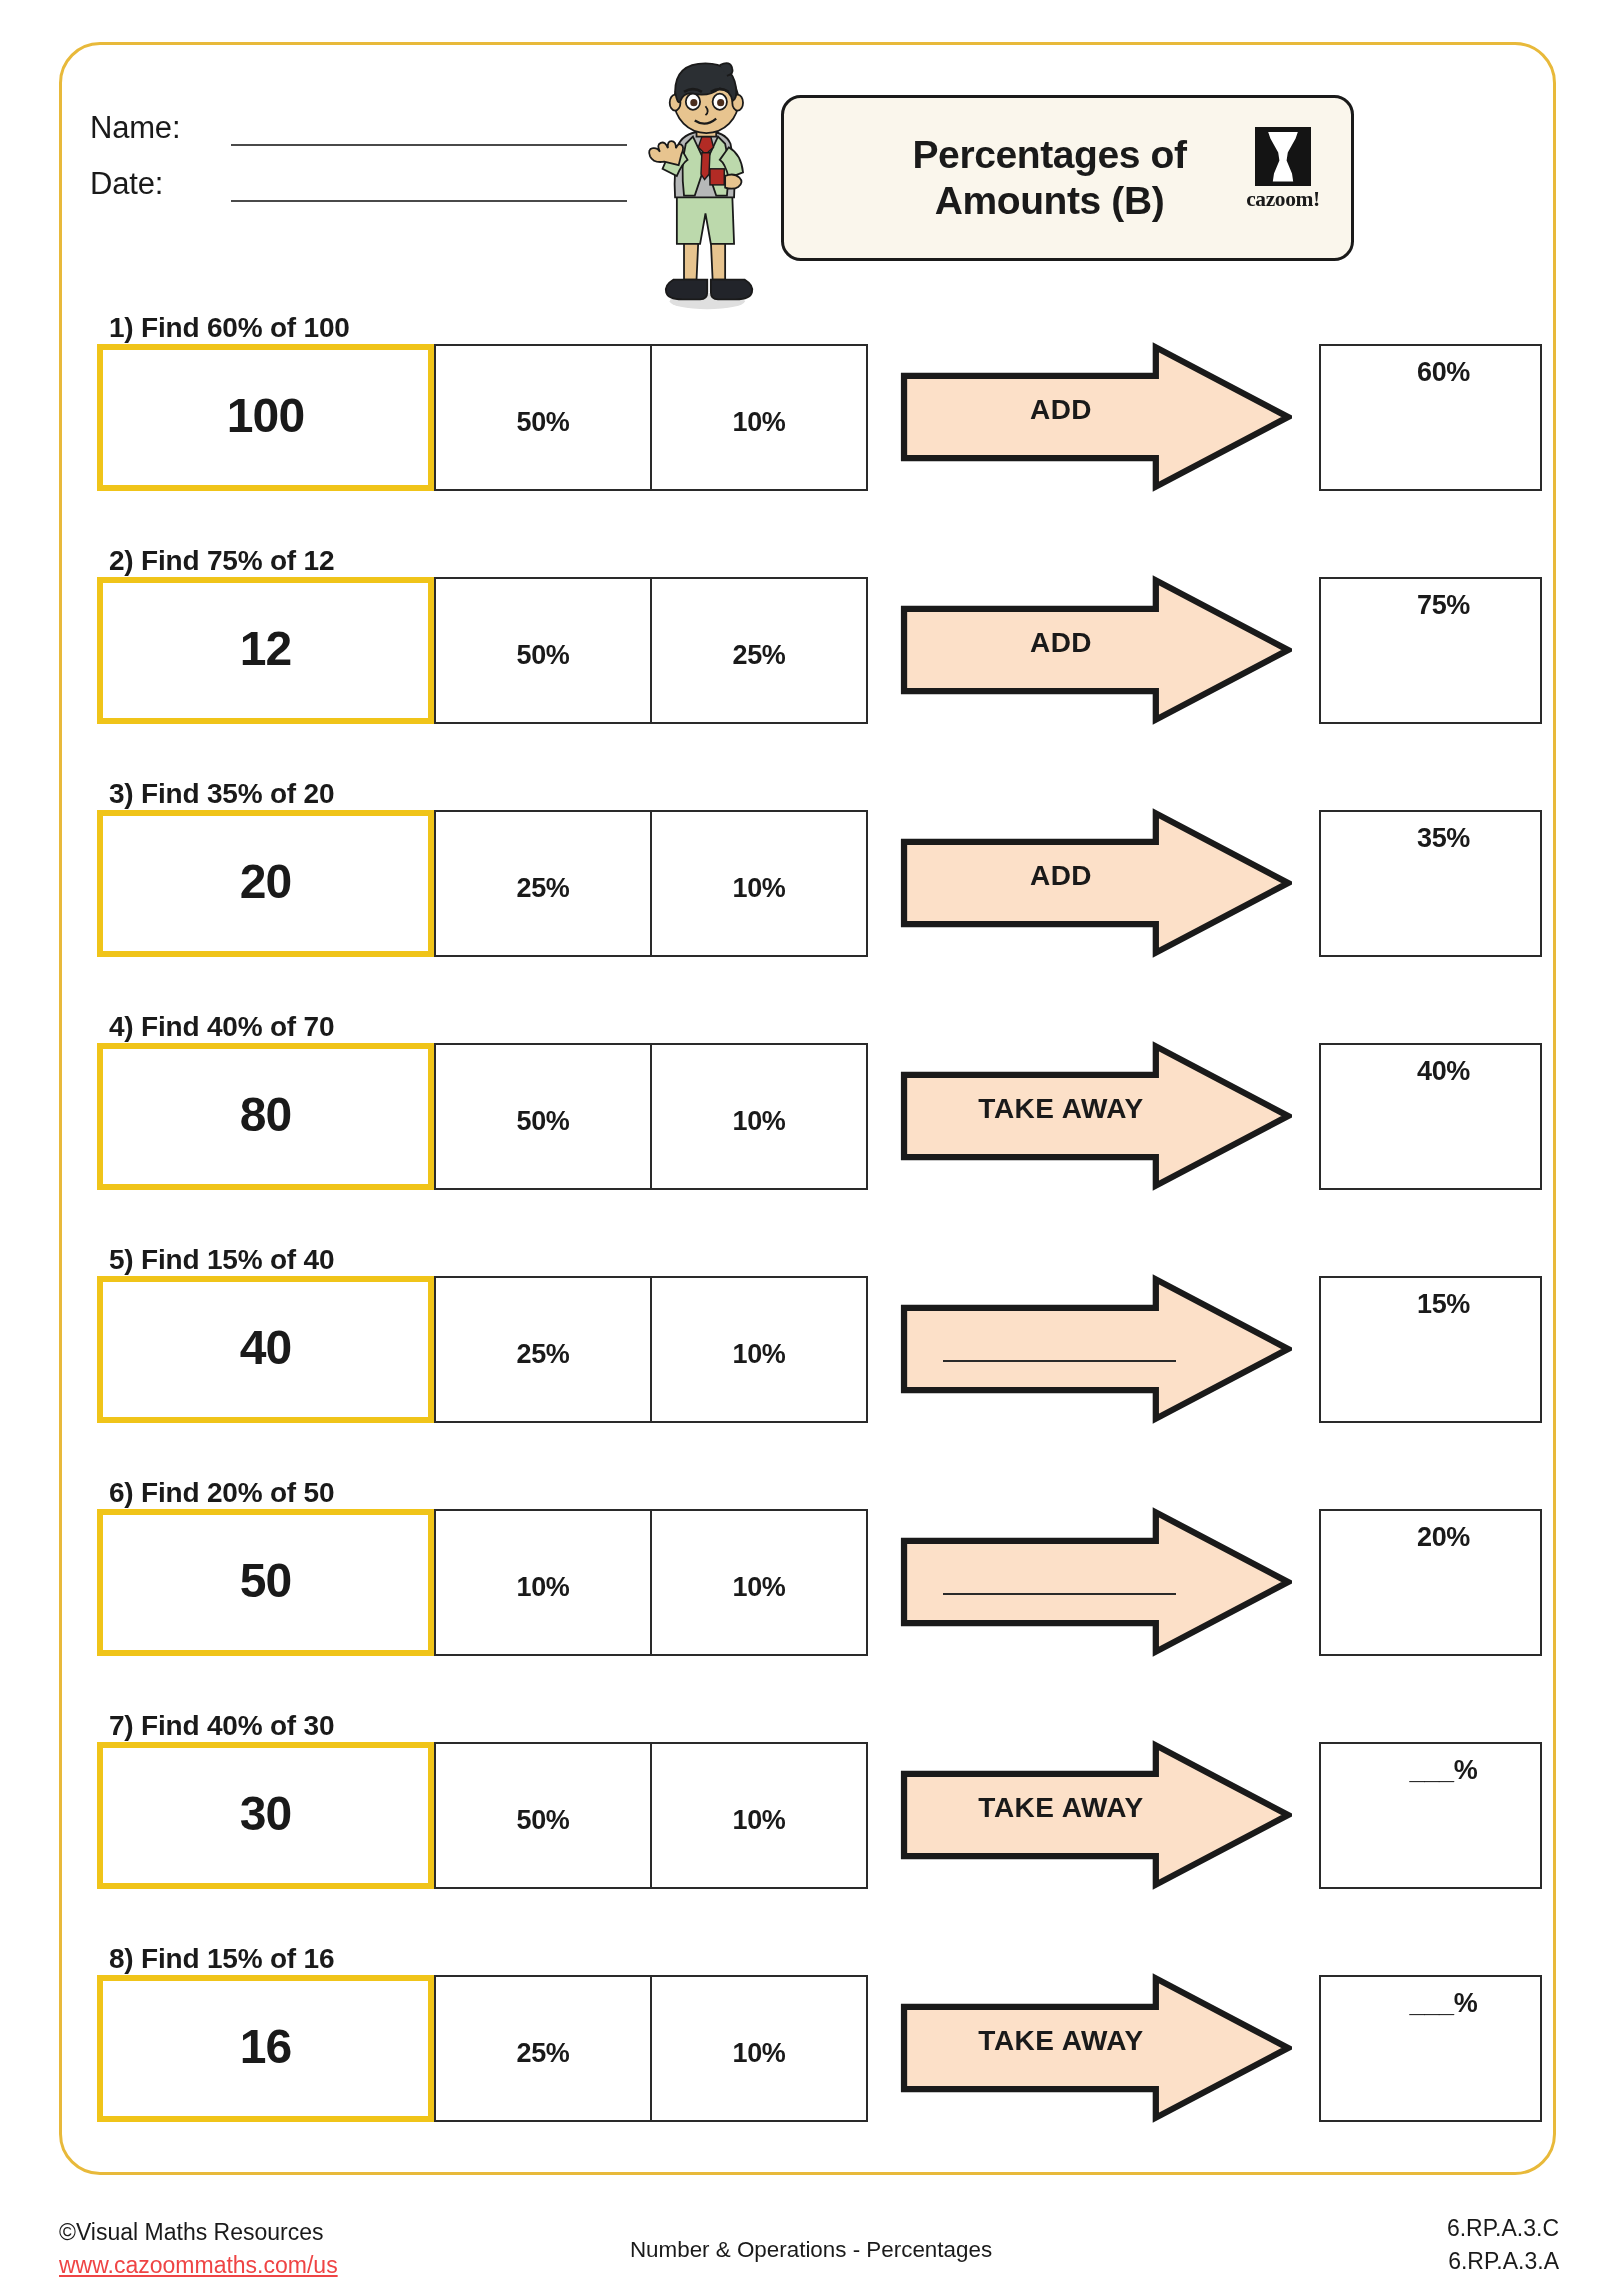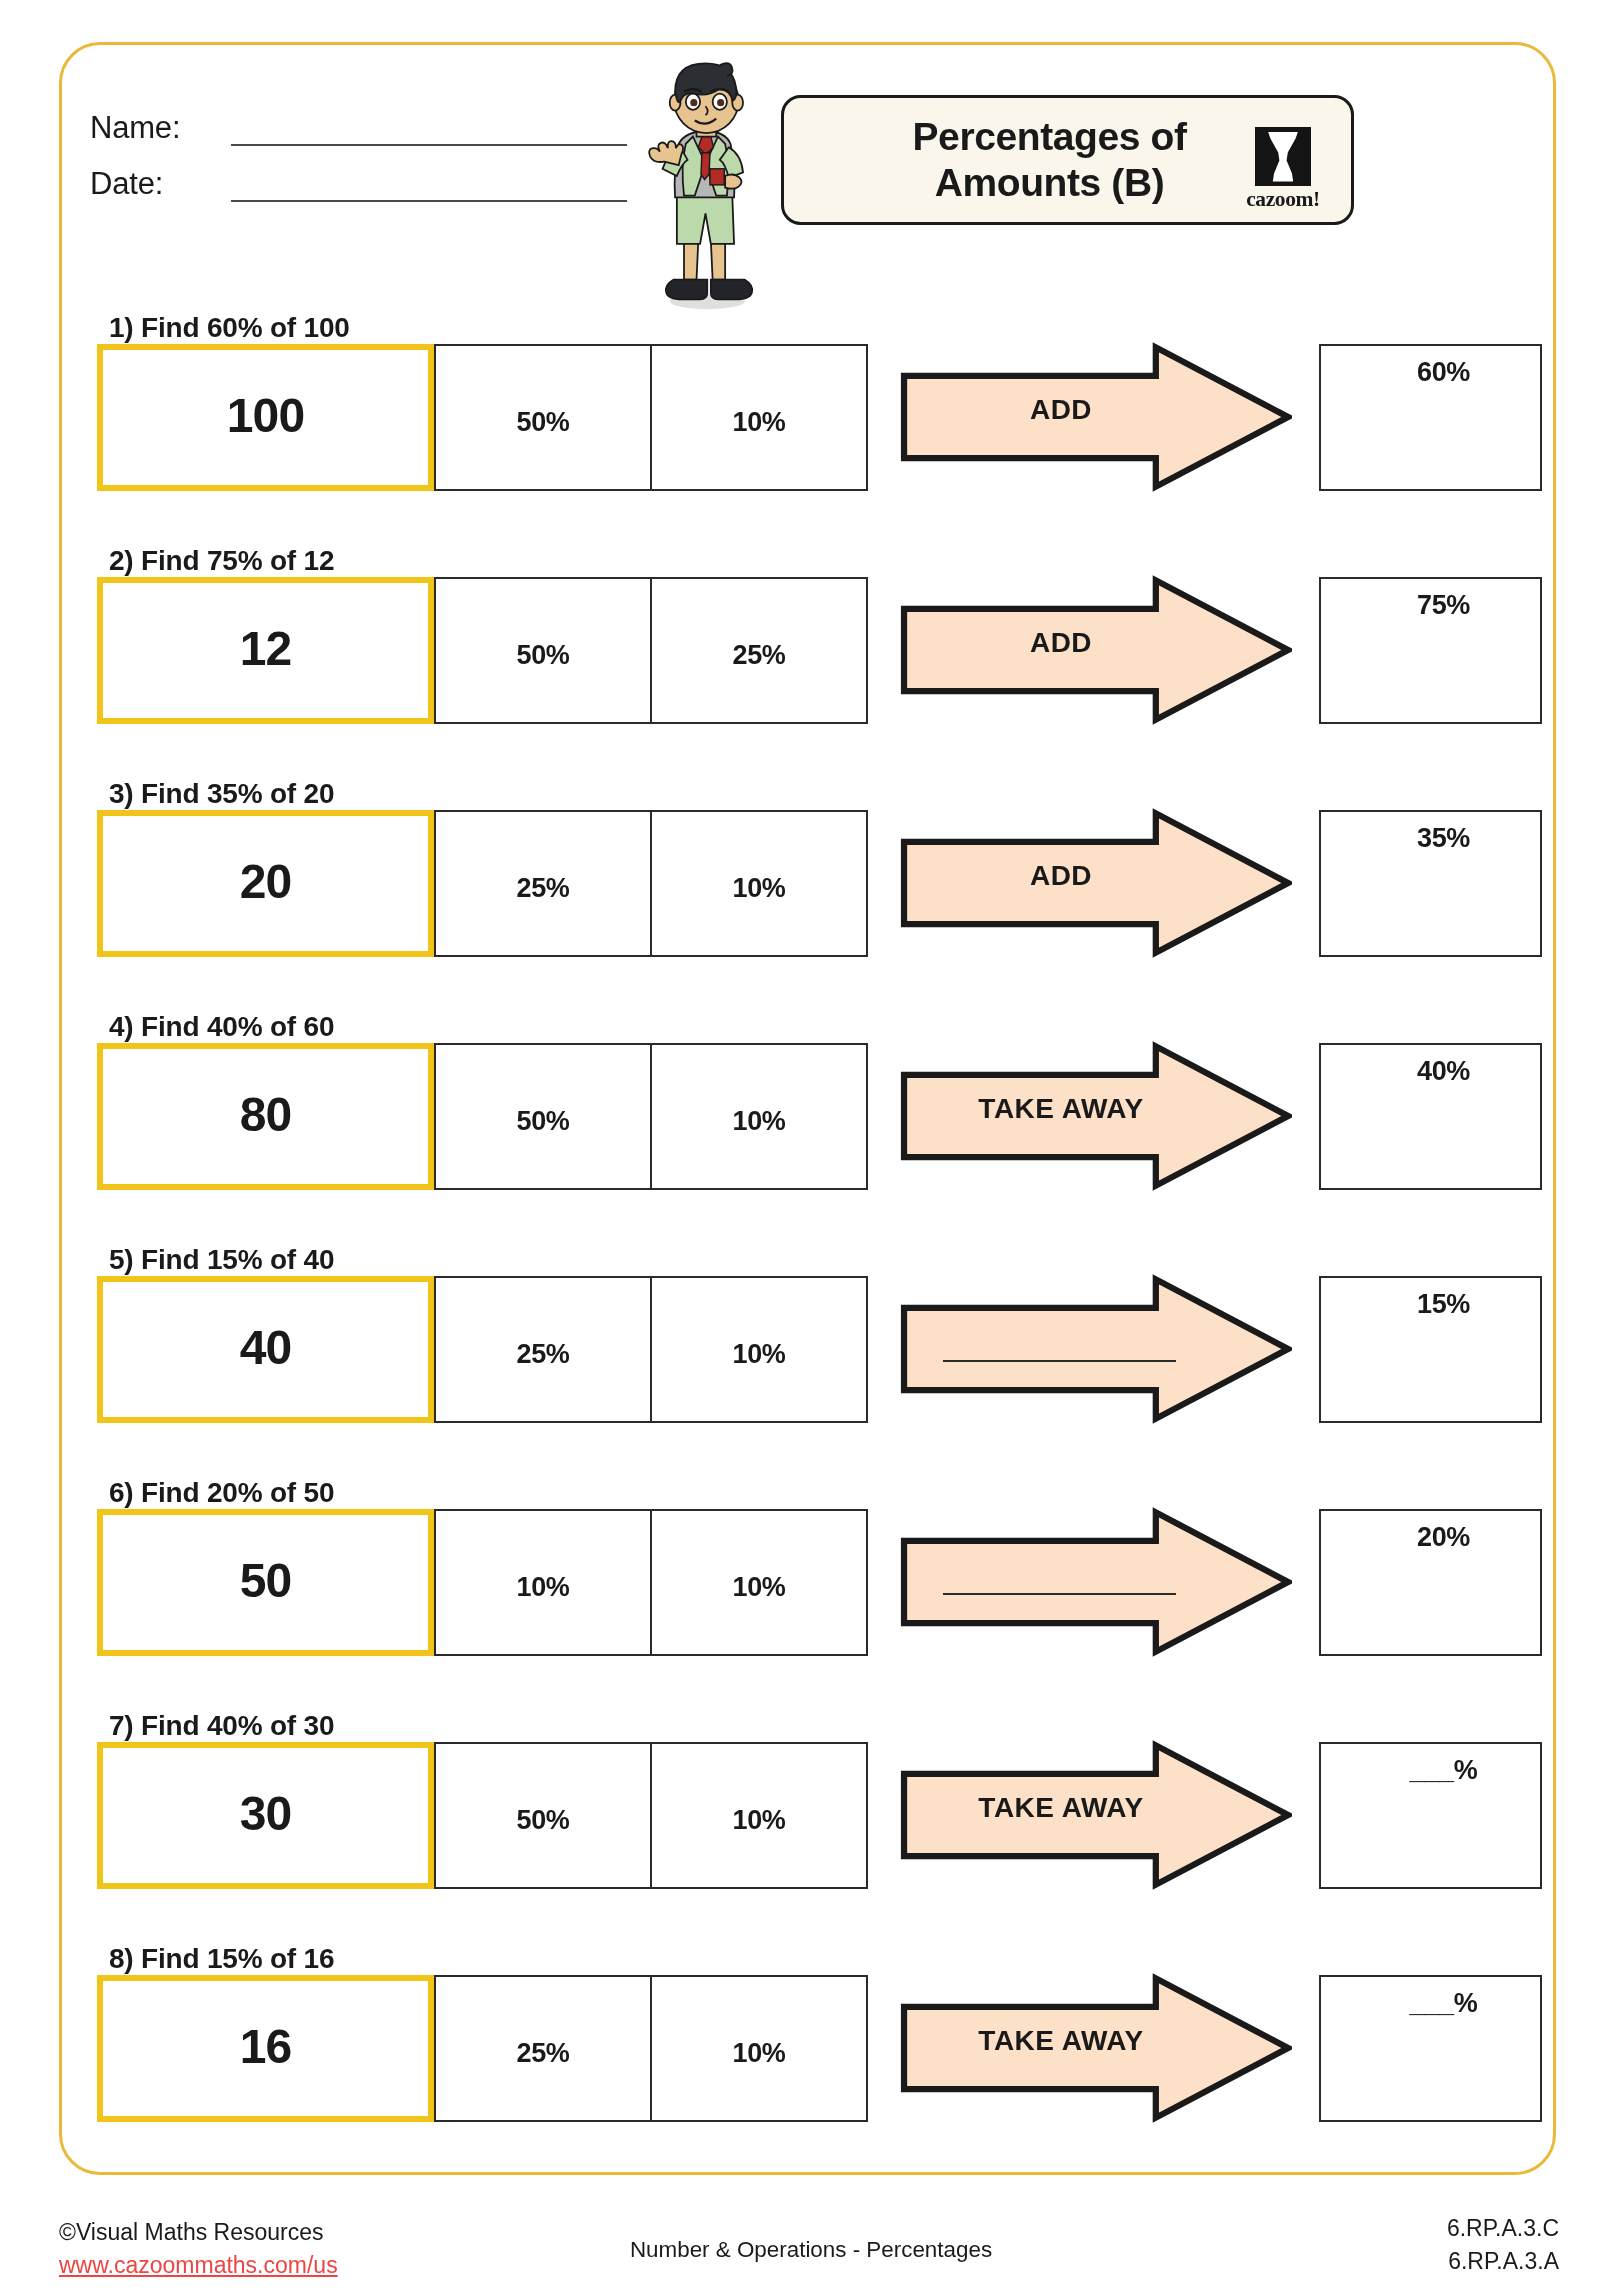--- a/index.html
+++ b/index.html
@@ -69,21 +69,21 @@
     width: 152px;
     height: 260px;
   }
 
   
   #title-box {
     position: absolute;
     left: 781px;
     top: 41px;
     width: 573px;
-    height: 130px;
+    height: 166px;
     background: #faf6ec;
     border: 3.6px solid #1a1a1a;
     border-radius: 19.7px;
     box-sizing: border-box;
     display: flex;
     align-items: center;
     justify-content: center;
   }
   #title-text {
     font-size: 39px;
@@ -424,21 +424,21 @@
         <svg width="392" height="150" viewBox="0 0 438 168">
           <path d="M4 38 L286 38 L286 6 L434 84 L286 162 L286 130 L4 130 Z" fill="#fce0c8" stroke="#1a1a1a" stroke-width="7" stroke-linejoin="miter"></path>
         </svg>
         <div class="arrow-label">ADD</div>
       </div>
       <div class="answer-box">
         <div class="answer-pct">35%</div>
       </div>
     </div>
     <div class="problem-row">
-      <div class="q-text">4) Find 40% of 60</div>
+      <div class="q-text">4) Find 40% of 70</div>
       <div class="boxes">
         <div class="amount-box">
           <div class="amount-val">80</div>
         </div>
         <div class="work-box wb1">
           <div class="work-pct">50%</div>
         </div>
         <div class="work-box wb2">
           <div class="work-pct">10%</div>
         </div>

